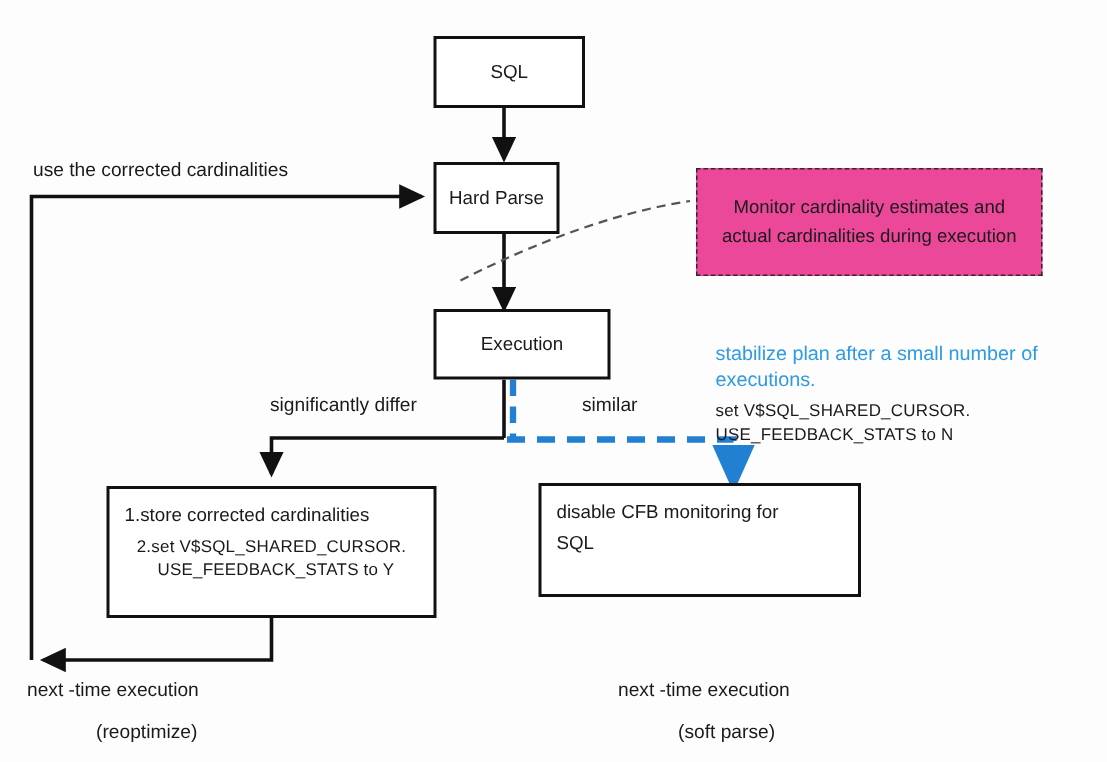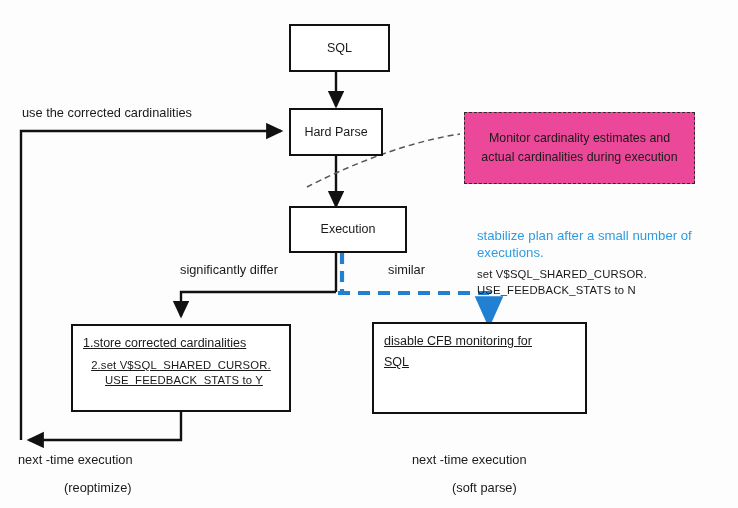--- a/index.html
+++ b/index.html
@@ -33,21 +33,20 @@
     justify-content: center;
     font-size: 12.5px;
     color: #1a1a1a;
     line-height: 1.35;
   }
   .node.topleft {
     align-items: flex-start;
     justify-content: flex-start;
     padding: 9px 10px 0 10px;
     display: block;
-    text-decoration: underline;
   }
   .dashed-note {
     position: absolute;
     border: 1.6px dashed #2b2b2b;
     background: #ec4899;
     box-sizing: border-box;
     display: flex;
     align-items: center;
     justify-content: center;
     text-align: center;
@@ -115,39 +114,39 @@
     <path d="M338,293 L489,293 L489,314" stroke="#2180D2" stroke-width="4.2" fill="none" stroke-dasharray="12 8" marker-end="url(#arrowBlue)"></path>
 
     <path d="M181,412 L181,440 L29,440" stroke="#111111" stroke-width="2.4" fill="none" marker-end="url(#arrowBlackLeft)"></path>
     <path d="M21,440 L21,131 L281,131" stroke="#111111" stroke-width="2.4" fill="none" marker-end="url(#arrowBlack)"></path>
   </svg>
 
   <div class="node" style="left:289px; top:24px; width:101px; height:48px;">
     <span>SQL</span>
   </div>
 
-  <div class="node" style="left:289px; top:108px; width:94px; height:48px;text-align:right;">
+  <div class="node" style="left:289px; top:108px; width:84px; height:48px;text-align:right;">
     <span>Hard Parse</span>
   </div>
 
   <div class="node" style="left:289px; top:206px; width:118px; height:47px;">
     <span>Execution</span>
   </div>
 
   <div class="dashed-note" style="left:464px; top:112px; width:231px; height:72px;">
     <span>Monitor cardinality estimates and actual cardinalities during execution</span>
   </div>
 
   <div class="node topleft" style="left:71px; top:324px; width:220px; height:88px;">
     <span>1.store corrected cardinalities</span>
     <span class="ln2 mono-ish">2.set  V$SQL_SHARED_CURSOR.</span>
     <span class="indent mono-ish">USE_FEEDBACK_STATS  to Y</span>
   </div>
 
-  <div class="node topleft" style="left:372px; top:322px; width:215px; height:92px;">
+  <div class="node topleft" style="left:359px; top:322px; width:215px; height:76px;">
     <span>disable CFB monitoring for</span>
     <span style="display:block; margin-top:4px;">SQL</span>
   </div>
 
   <div class="label" style="left:22px; top:105px;">use the corrected cardinalities</div>
 
   <div class="label" style="left:180px; top:262px;">significantly differ</div>
 
   <div class="label" style="left:388px; top:262px;">similar</div>
 

